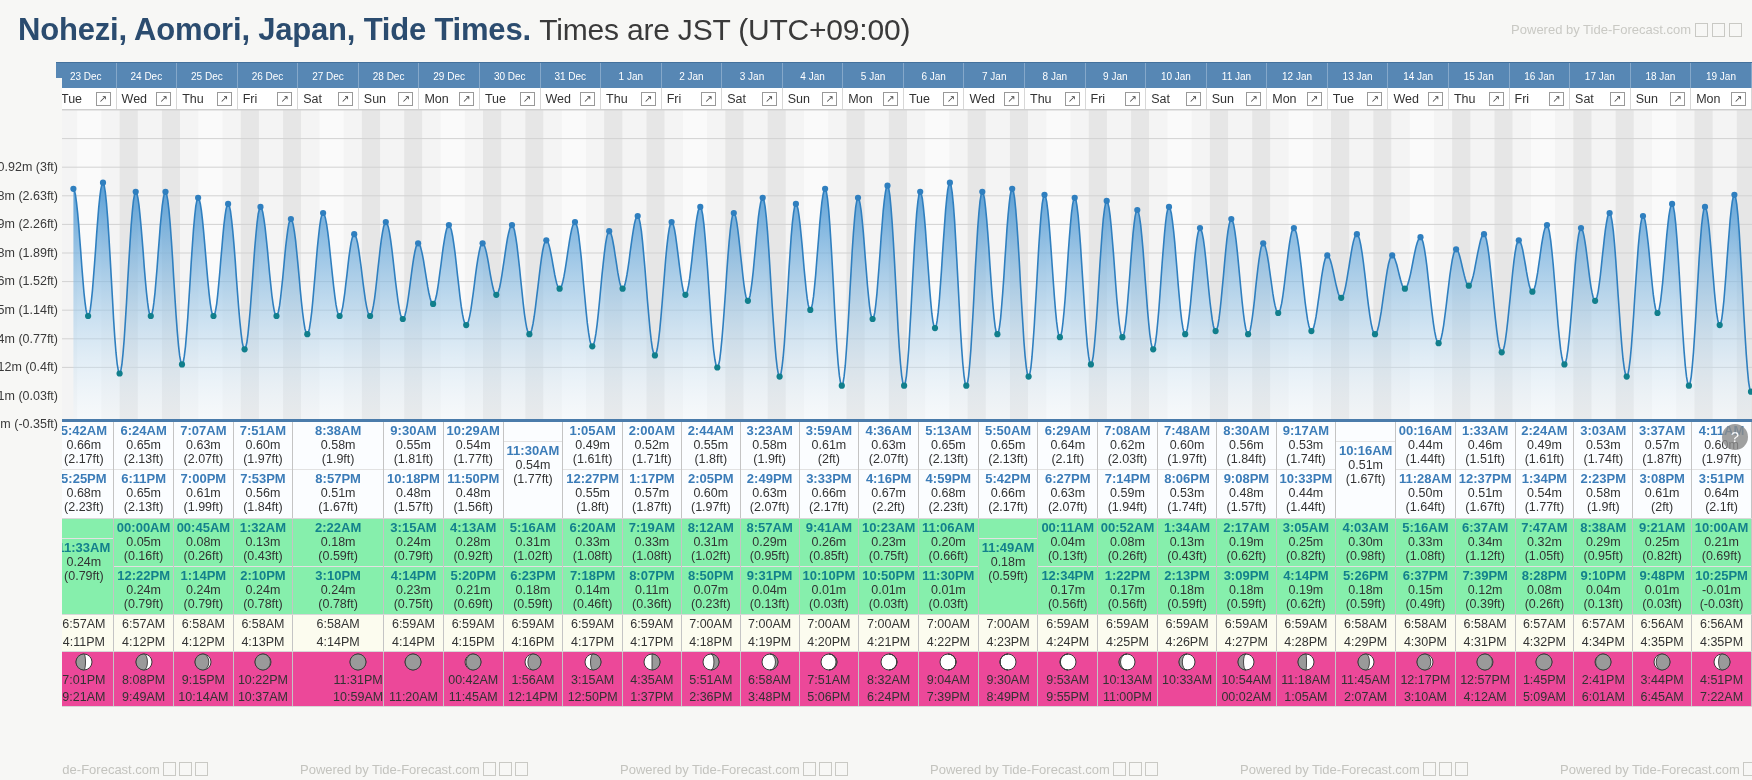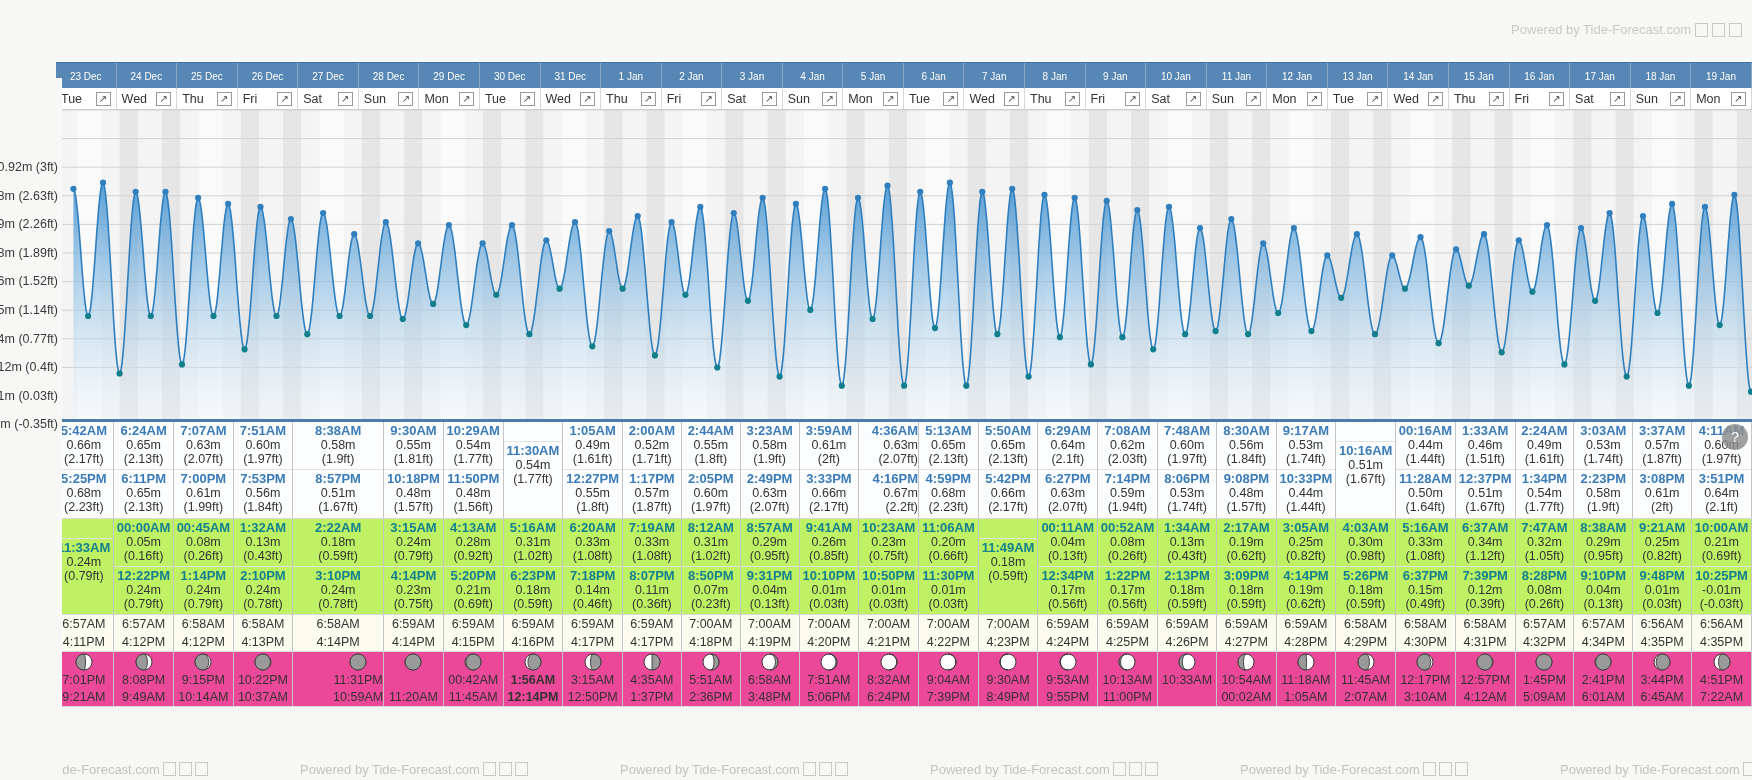--- a/index.html
+++ b/index.html
@@ -130,21 +130,21 @@
   .datacell {
     border-right: 1px solid #c4c4c4;
     border-bottom: 1px solid #d8d8d8;
     vertical-align: top;
     text-align: center;
     font-size: 12.5px;
     color: #333;
     height: 96px;
     background: #fbfdff;
   }
-  .datacell.low { background: #bef264; }
+  .datacell.low { background: #86efac; }
   .evt { padding: 2px 0 3px; line-height: 14px; }
   .evt + .evt { border-top: 1px solid #e2e2e2; }
   .evt .t { font-weight: bold; font-size: 13px; }
   .high .evt .t { color: #3b7cb8; }
   .low  .evt .t { color: #13808c; }
   .evt .m, .evt .f { color: #333; }
   .evt.spacer { visibility: hidden; }
   
   .sunrow td { background: #fcfcef; font-size: 12.5px; text-align: center;
                border-right: 1px solid #c4c4c4; border-bottom: 1px solid #d8d8d8;
@@ -176,20 +176,24 @@
     background: #8c8c8c; color: #fff;
     font-size: 15px; text-align: center; line-height: 26px;
     opacity: .82;
     z-index: 20;
   }
 </style>
 </head>
 <body>
 
 <div id="title-bar">
+  <h1>
+    <span>Nohezi, Aomori, Japan, Tide Times.</span>
+    <span class="sub">Times are JST (UTC+09:00)</span>
+  </h1>
   <div id="title-watermark">
     <span>Powered by Tide-Forecast.com</span>
     <span class="wm-box"></span>
     <span class="wm-box"></span>
     <span class="wm-box"></span>
   </div>
 </div>
 
 <div id="sheet">
 
@@ -695,21 +699,21 @@
               <div class="t">3:59AM</div>
               <div class="m">0.61m</div>
               <div class="f">(2ft)</div>
             </div>
             <div class="evt">
               <div class="t">3:33PM</div>
               <div class="m">0.66m</div>
               <div class="f">(2.17ft)</div>
             </div>
           </td>
-          <td class="datacell high" style="width: 60.5714px; text-align: right;">
+          <td class="datacell high" style="width: 60.5714px;">
             <div class="evt">
               <div class="t">4:36AM</div>
               <div class="m">0.63m</div>
               <div class="f">(2.07ft)</div>
             </div>
             <div class="evt">
               <div class="t">4:16PM</div>
               <div class="m">0.67m</div>
               <div class="f">(2.2ft)</div>
             </div>
@@ -1393,21 +1397,21 @@
             <div>11:20AM</div>
           </td>
           <td style="width: 60.5714px;">
             <div><svg width="20" height="20" viewBox="0 0 20 20" class="moon-icon">
                 <circle cx="10" cy="10" r="8" fill="#ffffff" stroke="#3a3a3a" stroke-width="1"></circle>
                 <path d="M 10 2 A 8 8 0 0 1 10 18 A 7.01 8 0 0 1 10 2 Z" fill="#9a9a9a" stroke="#3a3a3a" stroke-width="0.9"></path>
               </svg></div>
             <div>00:42AM</div>
             <div>11:45AM</div>
           </td>
-          <td style="width: 60.5714px; font-weight: bold;">
+          <td style="width: 60.5714px;">
             <div><svg width="20" height="20" viewBox="0 0 20 20" class="moon-icon">
                 <circle cx="10" cy="10" r="8" fill="#ffffff" stroke="#3a3a3a" stroke-width="1"></circle>
                 <path d="M 10 2 A 8 8 0 0 1 10 18 A 5.10 8 0 0 1 10 2 Z" fill="#9a9a9a" stroke="#3a3a3a" stroke-width="0.9"></path>
               </svg></div>
             <div>1:56AM</div>
             <div>12:14PM</div>
           </td>
           <td style="width: 60.5714px;">
             <div><svg width="20" height="20" viewBox="0 0 20 20" class="moon-icon">
                 <circle cx="10" cy="10" r="8" fill="#ffffff" stroke="#3a3a3a" stroke-width="1"></circle>

